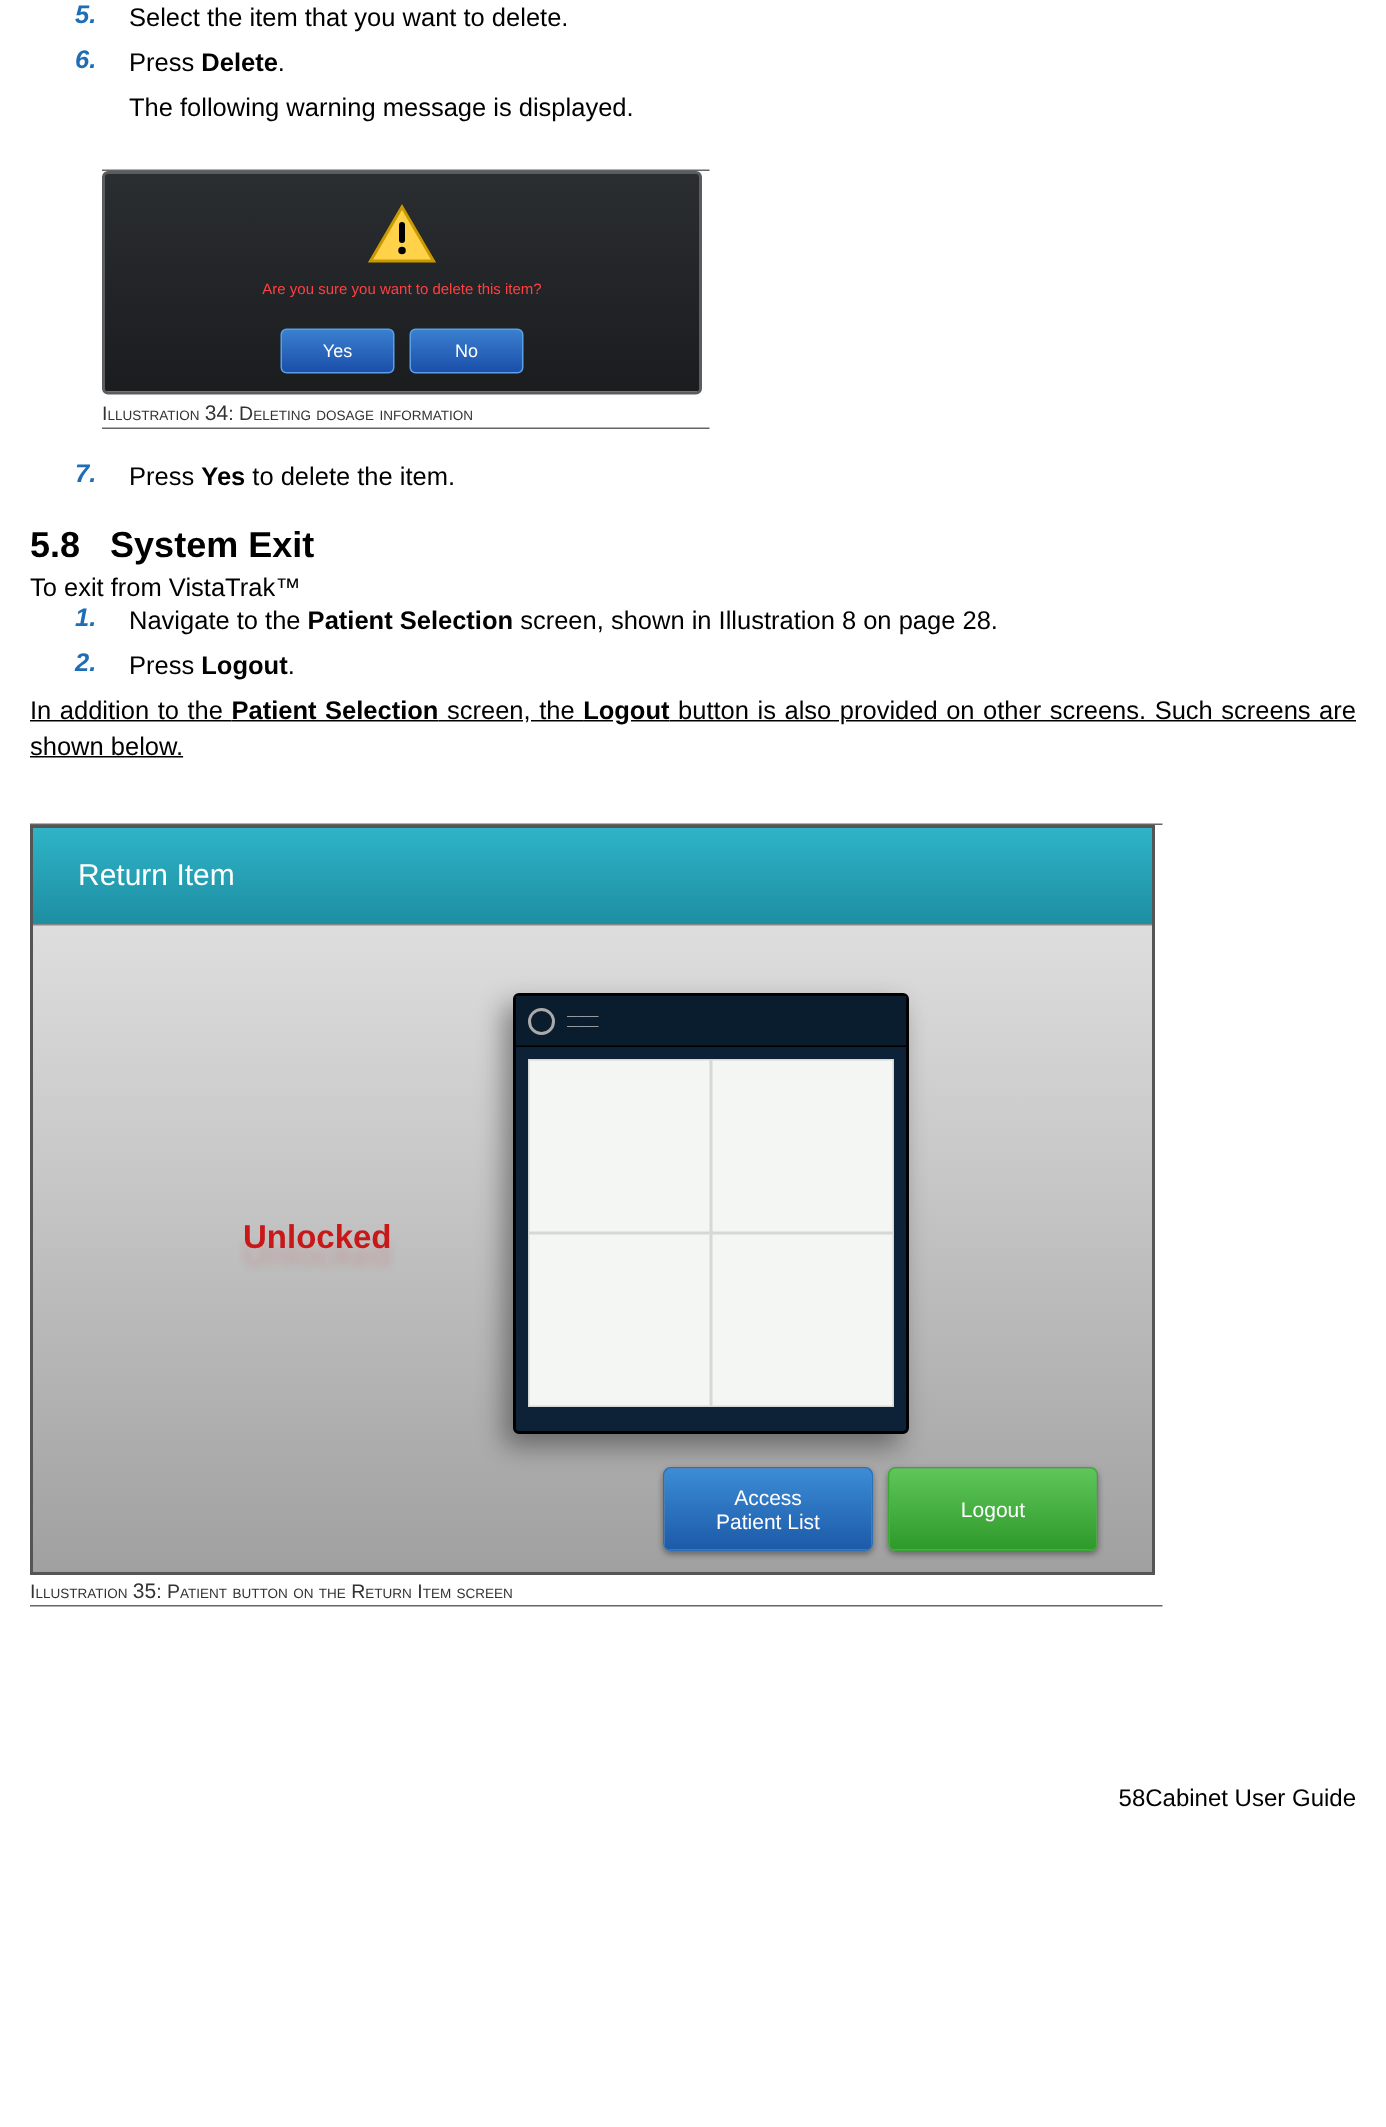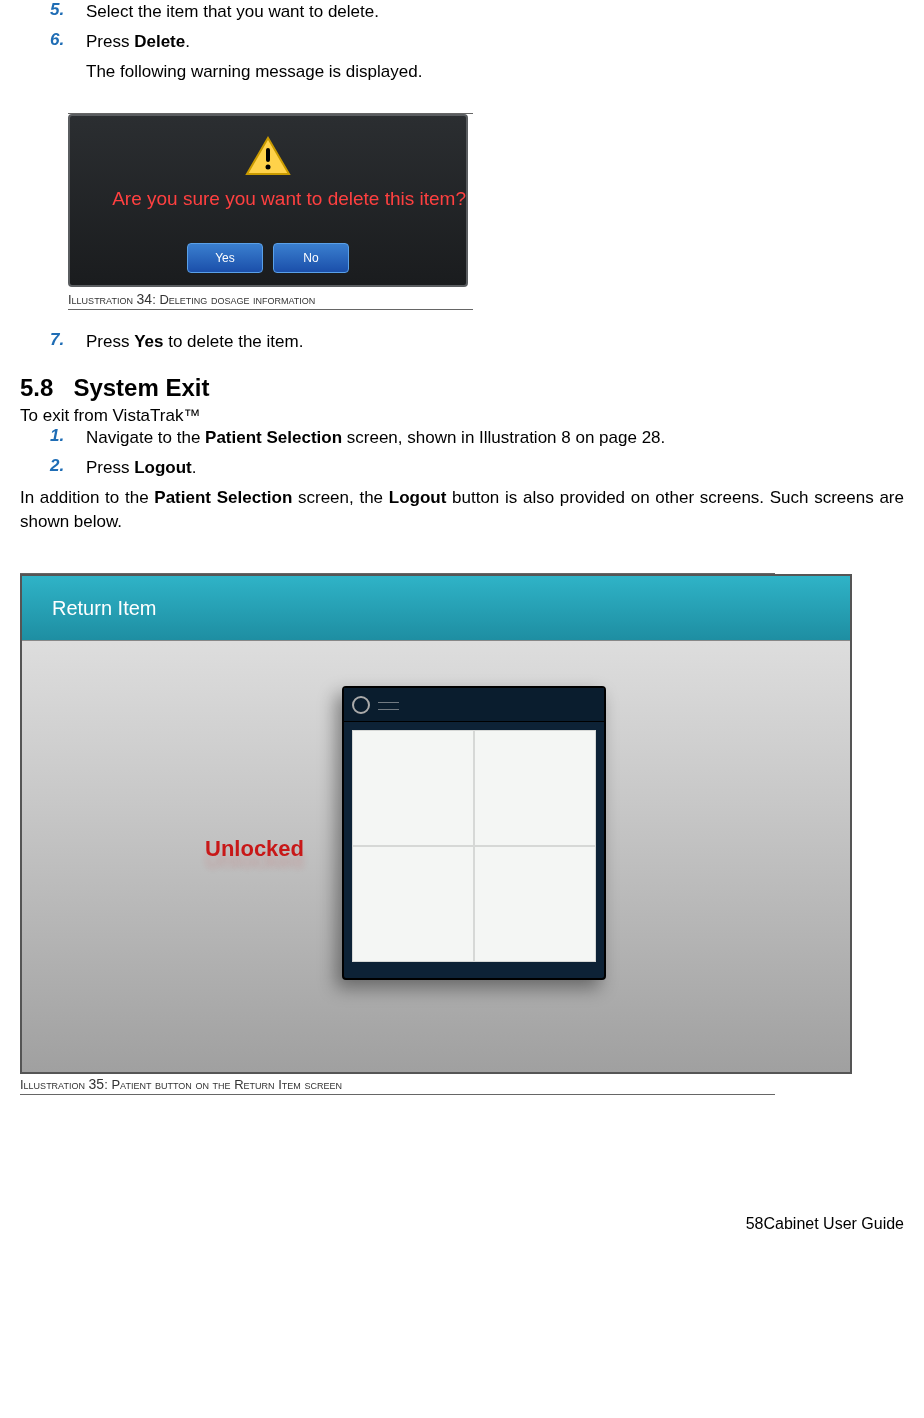--- a/index.html
+++ b/index.html
@@ -48,23 +48,22 @@
       border-radius: 4px;
       padding: 20px 0 12px 0;
       box-sizing: border-box;
       text-align: center;
     }
     .warn-icon {
       width: 46px; height: 40px; margin: 0 auto 12px auto;
     }
     .warn-text {
       color: #ff4040;
-      font-size: 19px;
-      margin-bottom: 33px;
-      text-align: right;
+      font-size: 10px;
+      margin-bottom: 20px;
     }
     .dlg-buttons { display: flex; justify-content: center; gap: 10px; }
     .dlg-btn {
       background: linear-gradient(#3a7fcf, #1b4faa);
       color: #fff;
       border: 1px solid #5aa0e8;
       border-radius: 4px;
       width: 74px;
       height: 28px;
       font-size: 12px;
@@ -84,26 +83,27 @@
     h2.section {
       font-size: 24px;
       font-weight: bold;
       margin: 20px 0 4px 0;
     }
     .subhead { font-weight: normal; }
     .body-para {
       line-height: 1.4;
       text-align: justify;
       margin-top: 0;
+      text-decoration: underline;
     }
 
     
     .illus2-rule-top { border-top: 1px solid #666; width: 755px; margin-top: 40px; margin-left: 0; }
     .returnitem {
-      width: 832px;
+      width: 750px;
       height: 500px;
       background: linear-gradient(#e6e6e6 0%, #c8c8c8 45%, #a0a0a0 100%);
       position: relative;
       border: 2px solid #555;
       box-sizing: border-box;
     }
     .ri-header {
       background: linear-gradient(#2fb3c7, #1e8ea2);
       height: 64px;
       display: flex;
@@ -115,21 +115,20 @@
     }
     .unlocked {
       position: absolute;
       left: 140px;
       top: 260px;
       color: #c81818;
       font-weight: bold;
       font-size: 22px;
       font-family: Arial, sans-serif;
       text-shadow: 0 12px 6px rgba(200,24,24,0.15);
-      margin-left: 43px;
     }
     .cabinet {
       position: absolute;
       left: 320px;
       top: 110px;
       width: 260px;
       height: 290px;
       background: #0d2236;
       border: 2px solid #000;
       border-radius: 4px;
@@ -260,20 +259,24 @@
         <div class="cabinet-logo"></div>
         <div class="cabinet-label">———<br>———</div>
       </div>
       <div class="cabinet-body">
         <div></div>
           <div></div>
           <div></div>
           <div></div>
       </div>
     </div>
+    <div class="ri-buttons">
+      <div class="ri-btn blue" id="access-btn">Access<br>Patient List</div>
+      <div class="ri-btn green">Logout</div>
+    </div>
   </div>
   <div class="caption2">
     <span>Illustration </span><span class="caption-num">35</span><span>: </span><span>Patient button on the Return Item screen</span>
   </div>
   <div class="caption2-rule"></div>
 
   <div class="footer">
     <span>58</span>
     <span>Cabinet User Guide</span>
   </div>

